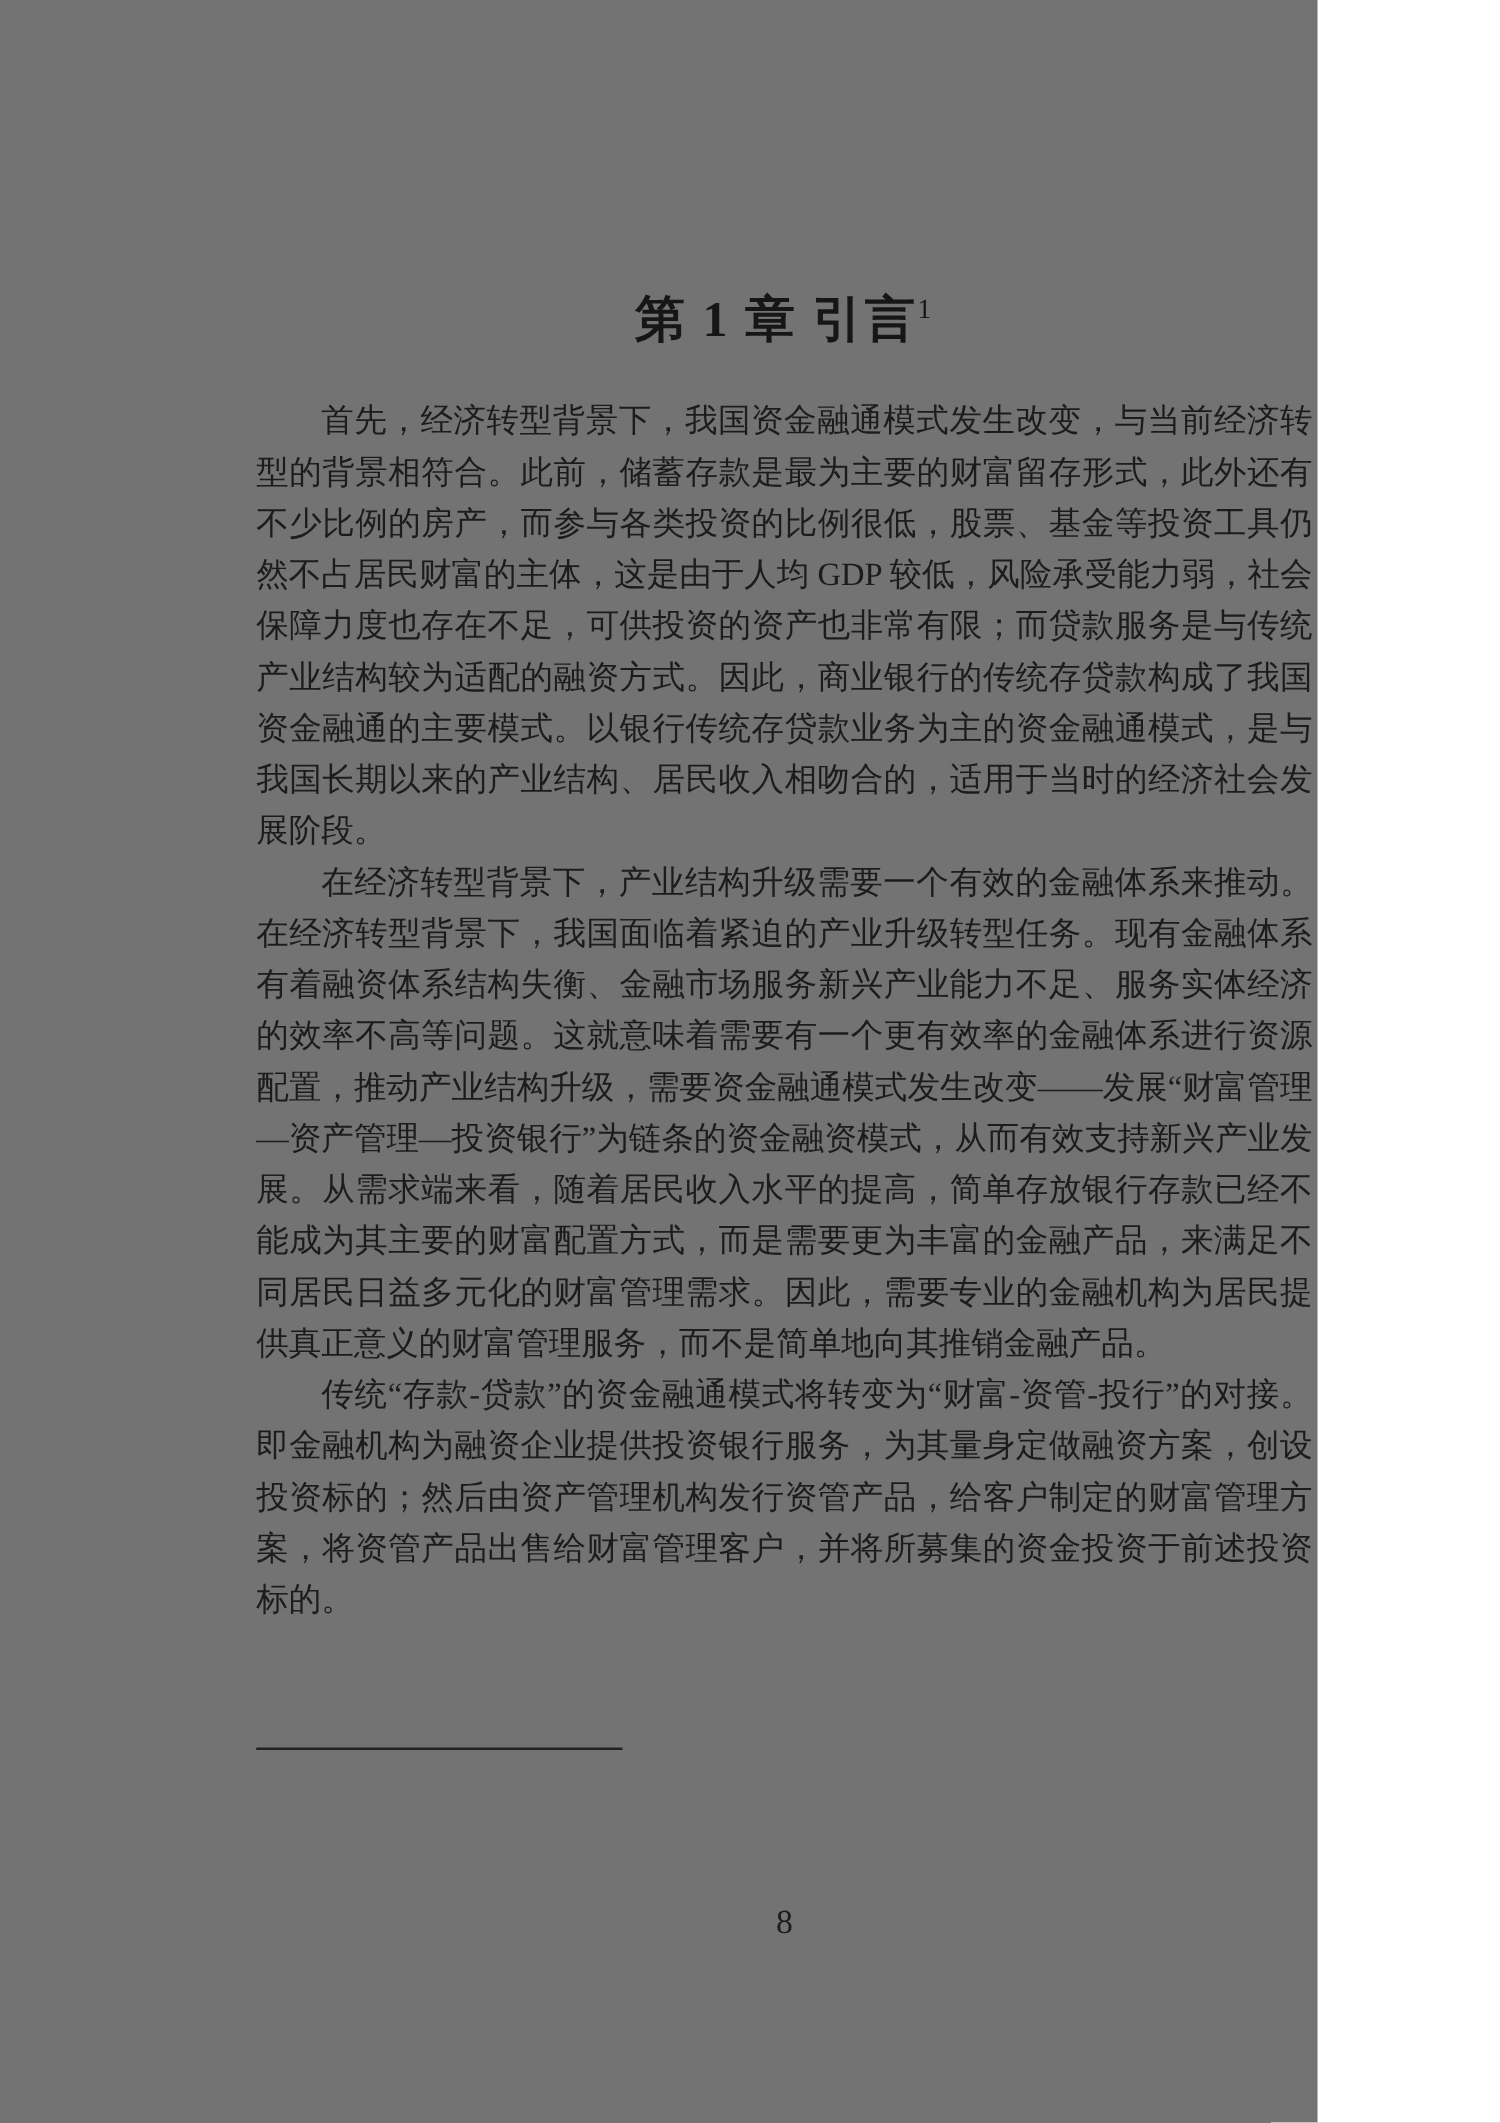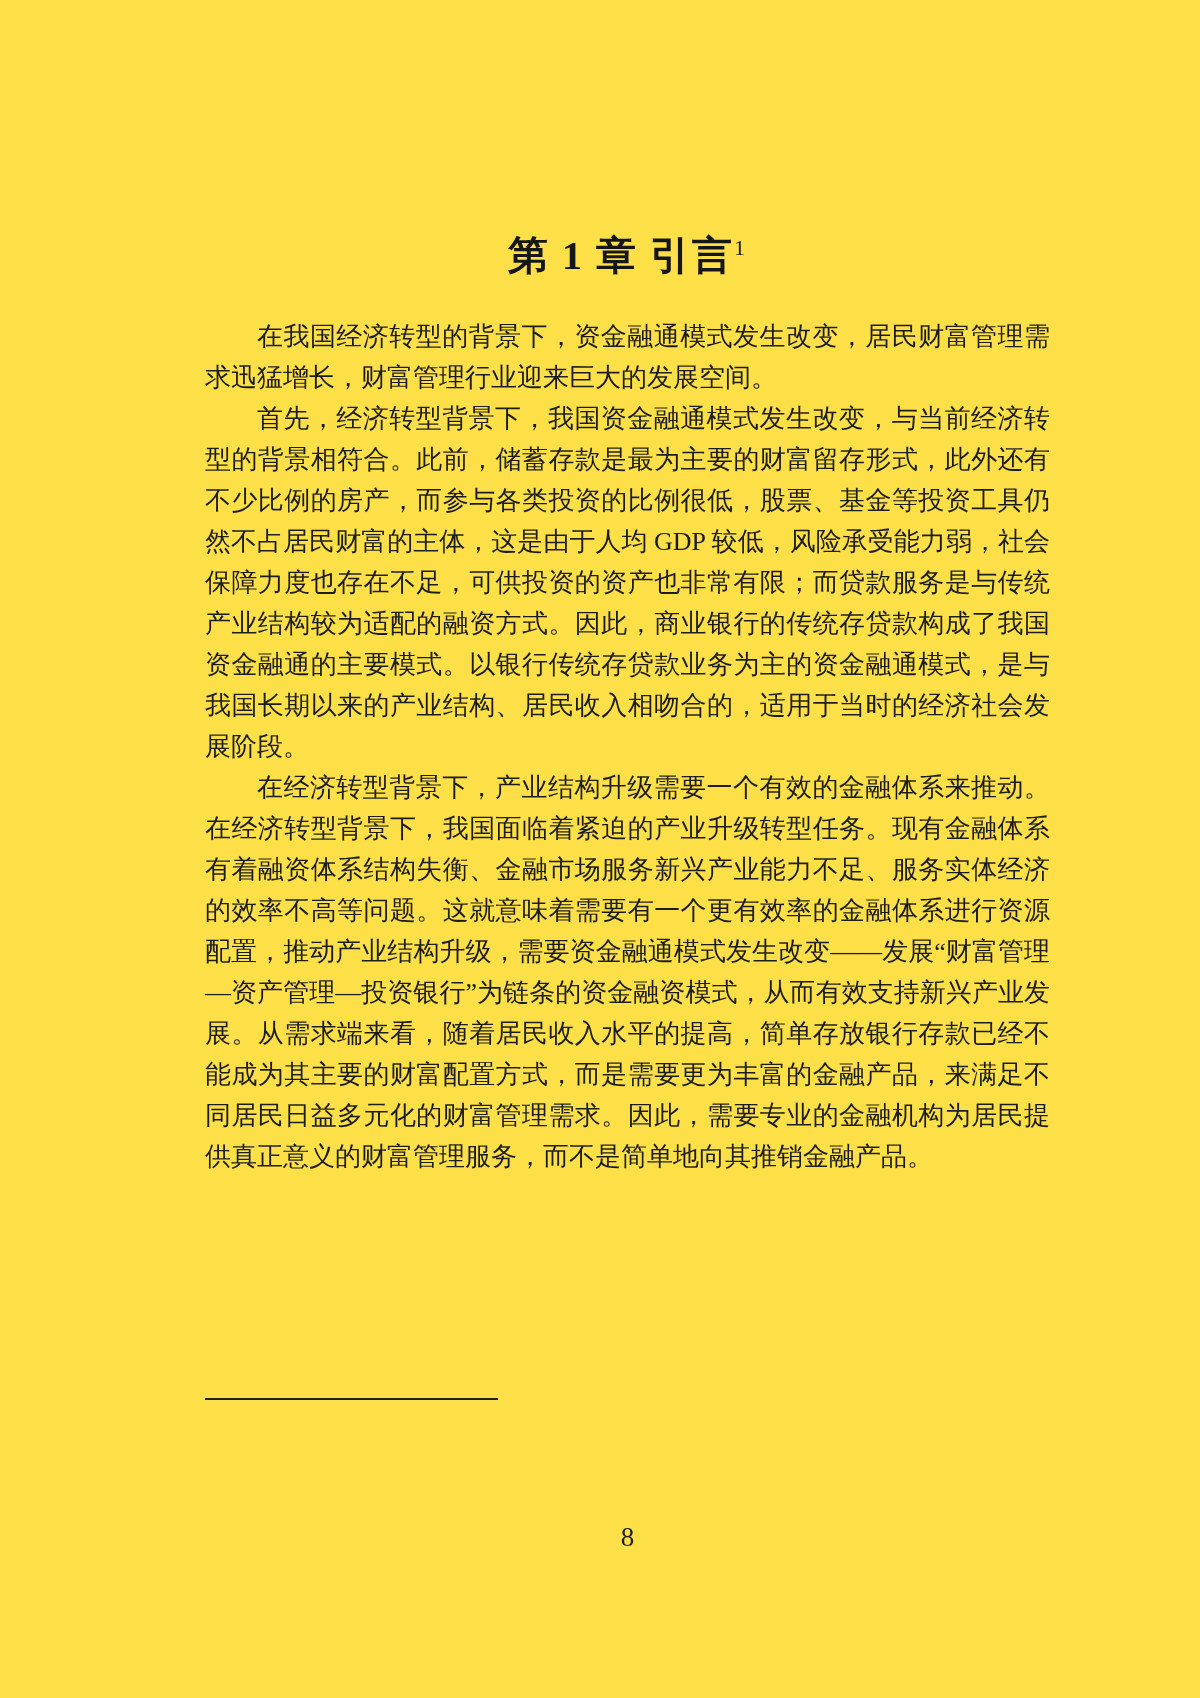--- a/index.html
+++ b/index.html
@@ -3,23 +3,23 @@
 <meta charset="utf-8">
 <style>
   * { margin: 0; padding: 0; box-sizing: border-box; }
 
   html, body {
     background: #ffffff;
   }
 
   .page {
     position: relative;
-    width: 1200px;
+    width: 1054px;
     height: 1698px;
-    background: #fde047;
+    background: #737373;
     color: #1a1a1a;
     font-family: "Liberation Serif", "DejaVu Serif", serif;
     overflow: hidden;
   }
 
   .chapter-title {
     position: absolute;
     top: 228px;
     left: 205px;
     width: 845px;
@@ -91,23 +91,23 @@
   }
 </style>
 </head>
 <body>
 
 <div class="page">
 
   <h1 class="chapter-title"><span>第 1 章 引言</span><sup>1</sup></h1>
 
   <div class="body-text">
-    <p>在我国经济转型的背景下，资金融通模式发生改变，居民财富管理需求迅猛增长，财富管理行业迎来巨大的发展空间。</p>
     <p>首先，经济转型背景下，我国资金融通模式发生改变，与当前经济转型的背景相符合。此前，储蓄存款是最为主要的财富留存形式，此外还有不少比例的房产，而参与各类投资的比例很低，股票、基金等投资工具仍然不占居民财富的主体，这是由于人均 GDP 较低，风险承受能力弱，社会保障力度也存在不足，可供投资的资产也非常有限；而贷款服务是与传统产业结构较为适配的融资方式。因此，商业银行的传统存贷款构成了我国资金融通的主要模式。以银行传统存贷款业务为主的资金融通模式，是与我国长期以来的产业结构、居民收入相吻合的，适用于当时的经济社会发展阶段。</p>
     <p>在经济转型背景下，产业结构升级需要一个有效的金融体系来推动。在经济转型背景下，我国面临着紧迫的产业升级转型任务。现有金融体系有着融资体系结构失衡、金融市场服务新兴产业能力不足、服务实体经济的效率不高等问题。这就意味着需要有一个更有效率的金融体系进行资源配置，推动产业结构升级，需要资金融通模式发生改变——发展“财富管理—资产管理—投资银行”为链条的资金融资模式，从而有效支持新兴产业发展。从需求端来看，随着居民收入水平的提高，简单存放银行存款已经不能成为其主要的财富配置方式，而是需要更为丰富的金融产品，来满足不同居民日益多元化的财富管理需求。因此，需要专业的金融机构为居民提供真正意义的财富管理服务，而不是简单地向其推销金融产品。</p>
+    <p>传统“存款-贷款”的资金融通模式将转变为“财富-资管-投行”的对接。即金融机构为融资企业提供投资银行服务，为其量身定做融资方案，创设投资标的；然后由资产管理机构发行资管产品，给客户制定的财富管理方案，将资管产品出售给财富管理客户，并将所募集的资金投资于前述投资标的。</p>
   </div>
 
   <div class="footnote-separator"></div>
 
 
   <div class="page-number">8</div>
 
 </div>
 
 </body></html>

